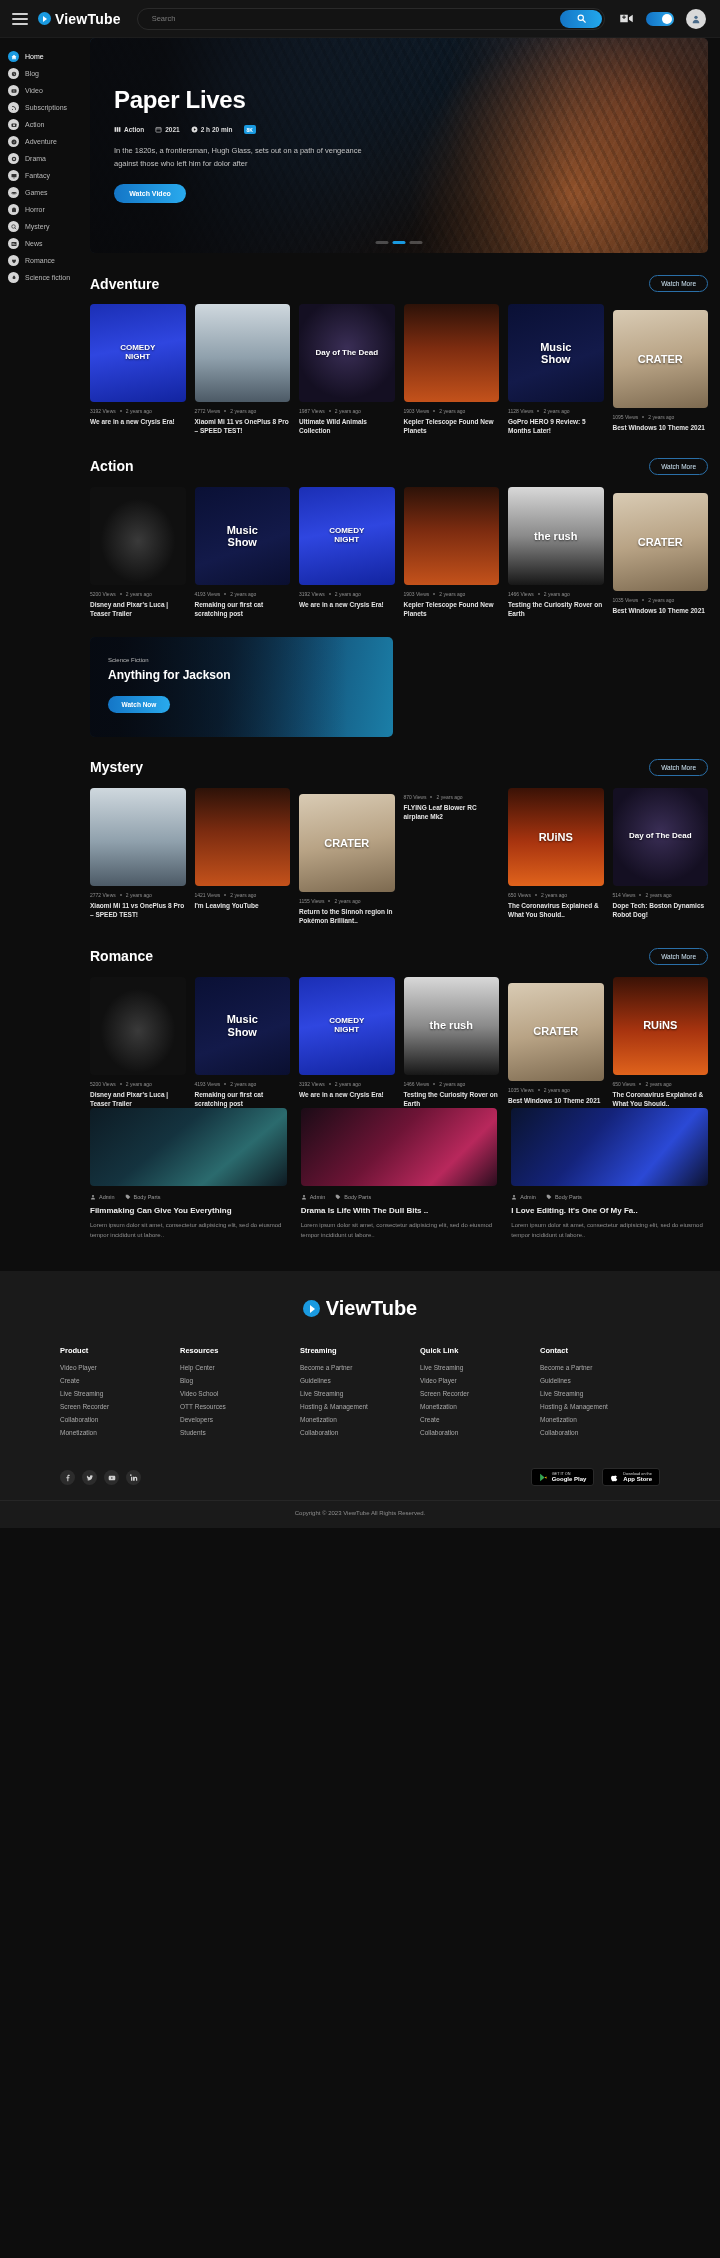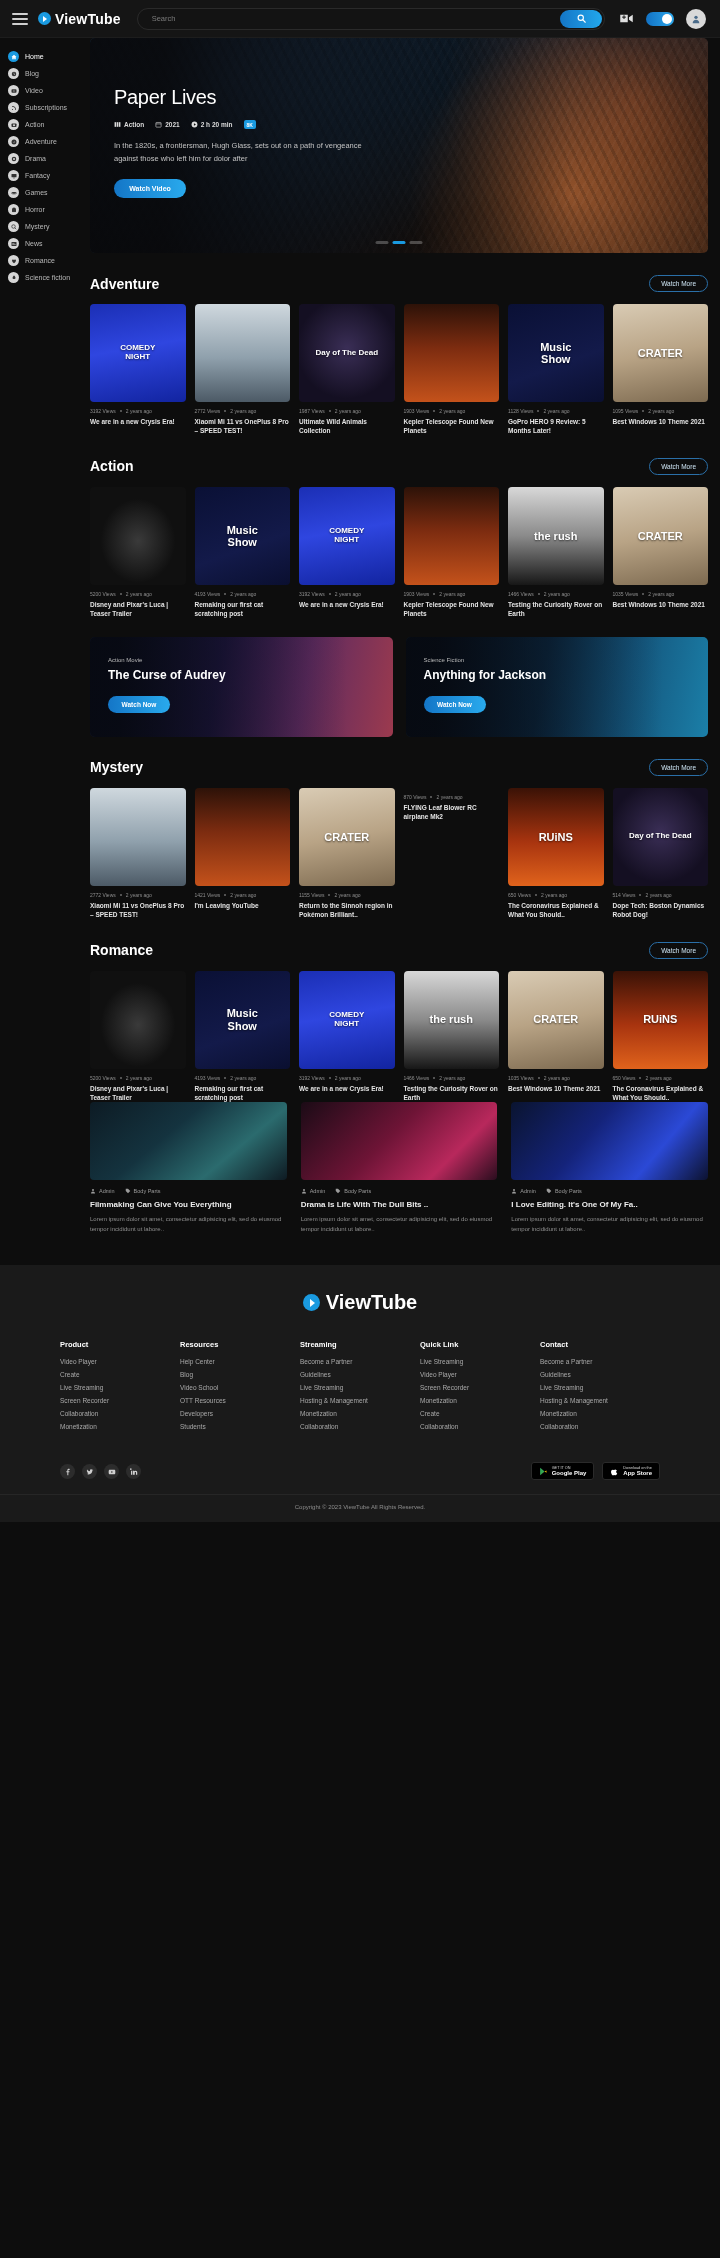--- a/index.html
+++ b/index.html
@@ -92,21 +92,21 @@
       linear-gradient(160deg,#10253a 0%, #0b1a27 40%, #1b1410 72%, #3a2315 100%);
   }
   .hero::before {
     content:""; position:absolute; inset:0;
     background:
       repeating-linear-gradient(118deg, rgba(255,255,255,.022) 0 2px, transparent 2px 7px),
       repeating-linear-gradient(64deg, rgba(0,0,0,.15) 0 3px, transparent 3px 9px);
   }
   .hero-shade { position:absolute; inset:0; background: linear-gradient(90deg, rgba(8,8,10,.93) 12%, rgba(8,8,10,.55) 48%, rgba(8,8,10,0) 78%); }
   .hero-body { position: relative; padding: 48px 0 0 24px; width: 330px; }
-  .hero-title { font-size: 20px; font-weight: normal; color: #fff; letter-spacing: -.3px; }
+  .hero-title { font-size: 24px; font-weight: bold; color: #fff; letter-spacing: -.3px; }
   .hero-meta { display: flex; align-items: center; gap: 11px; margin-top: 11px; font-size: 6.5px; color: #dcdcdc; font-weight: bold;}
   .hero-meta .mi { display: flex; align-items: center; gap: 3px; }
   .hero-meta svg { width: 7px; height: 7px; }
   .badge8k { background:#1a9ae0; color:#fff; font-size:5px; font-weight:bold; padding:1.5px 3px; border-radius:2px; }
   .hero-desc { font-size: 7.5px; color: #c2c2c2; line-height: 1.75; margin-top: 10px; width: 260px; }
   .watch-video {
     margin-top: 14px; width: 72px; height: 19px; border: 0; border-radius: 10px;
     background: linear-gradient(90deg,#1476c7,#29aaed); color: #fff;
     font-size: 7px; font-weight: bold; cursor: pointer; font-family: "Liberation Sans", sans-serif;
   }
@@ -133,21 +133,21 @@
   .cmeta { font-size: 5px; color: #8e8e8e; margin-top: 6px; display:flex; gap:4px; align-items:center; }
   .cmeta .dot { width:2px;height:2px;border-radius:50%;background:#6a6a6a; display:inline-block;}
   .ctitle { font-size: 6.5px; color: #e4e4e4; line-height: 1.45; margin-top: 3px; font-weight: bold;}
 
   
   .p-moon { background: radial-gradient(ellipse at 50% 55%, #3a3a3a 0%, #101010 55%), #000; }
   .p-music { background: linear-gradient(160deg,#0a1035,#131a4a 60%,#0a0f30); }
   .p-comedy { background: linear-gradient(170deg,#1b2fb5,#2f46e0 45%,#1224a0); }
   .p-dead { background: radial-gradient(circle at 50% 45%, #3a2e56, #140f22 70%); }
   .p-fire { background: linear-gradient(180deg,#2d1208,#7d2c10 45%,#c4521b); }
-  .p-crater { background: linear-gradient(170deg,#d9cbb4,#b8a385 50%,#7d6a50); }
+  .p-crater { background: linear-gradient(170deg,#d9cbb4,#b8a385 50%,#7d6a50); margin-top: 6px; }
   .p-rush { background: linear-gradient(180deg,#d8d8d8,#8a8a8a 50%,#171717); }
   .p-snow { background: linear-gradient(180deg,#cfd8de,#8fa0ac 55%,#4c5a66); }
   .p-dark { background: linear-gradient(180deg,#0b0b0b,#1a1a1a 60%,#000); }
   .p-ruins { background: linear-gradient(180deg,#3a1206,#a8340f 55%,#e0631c); }
 
   .art-txt { color:#fff; font-weight:bold; text-align:center; line-height:1.1; text-shadow:0 1px 2px rgba(0,0,0,.6); }
 
   
   .feat-row { display: grid; grid-template-columns: 1fr 1fr; gap: 13px; margin-top: 18px; }
   .feat {
@@ -596,27 +596,20 @@
       </div>
       <div class="cmeta">
         <span>1035 Views</span>
         <span class="dot"></span>
         <span>2 years ago</span>
       </div>
       <div class="ctitle">Best Windows 10 Theme 2021</div>
     </div>
           </div>
     <div class="feat-row">
-      <div class="feat feat-a">
-        <div class="feat-inner">
-          <div class="feat-kicker">Action Movie</div>
-          <div class="feat-title">The Curse of Audrey</div>
-          <button class="feat-btn">Watch Now</button>
-        </div>
-      </div>
       <div class="feat feat-b">
         <div class="feat-inner">
           <div class="feat-kicker">Science Fiction</div>
           <div class="feat-title">Anything for Jackson</div>
           <button class="feat-btn">Watch Now</button>
         </div>
       </div>
           </div>
   </div>
         <div>

